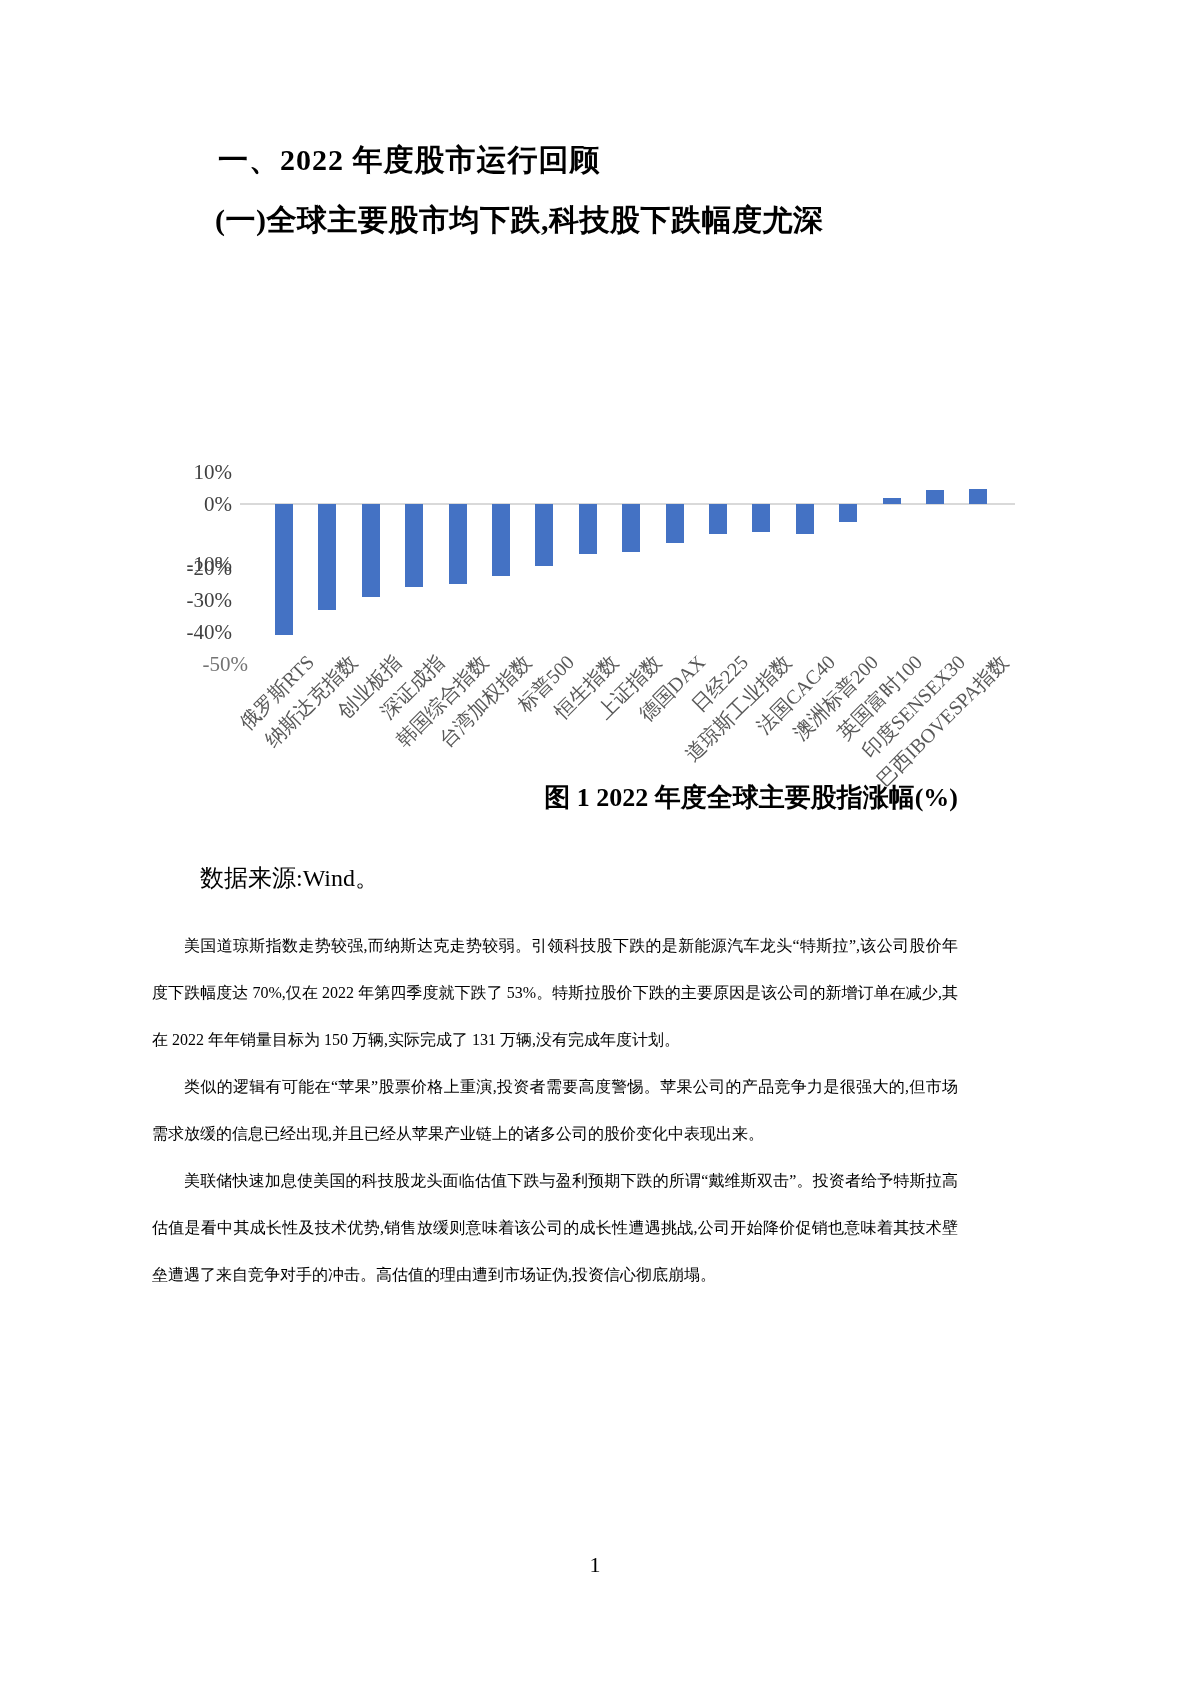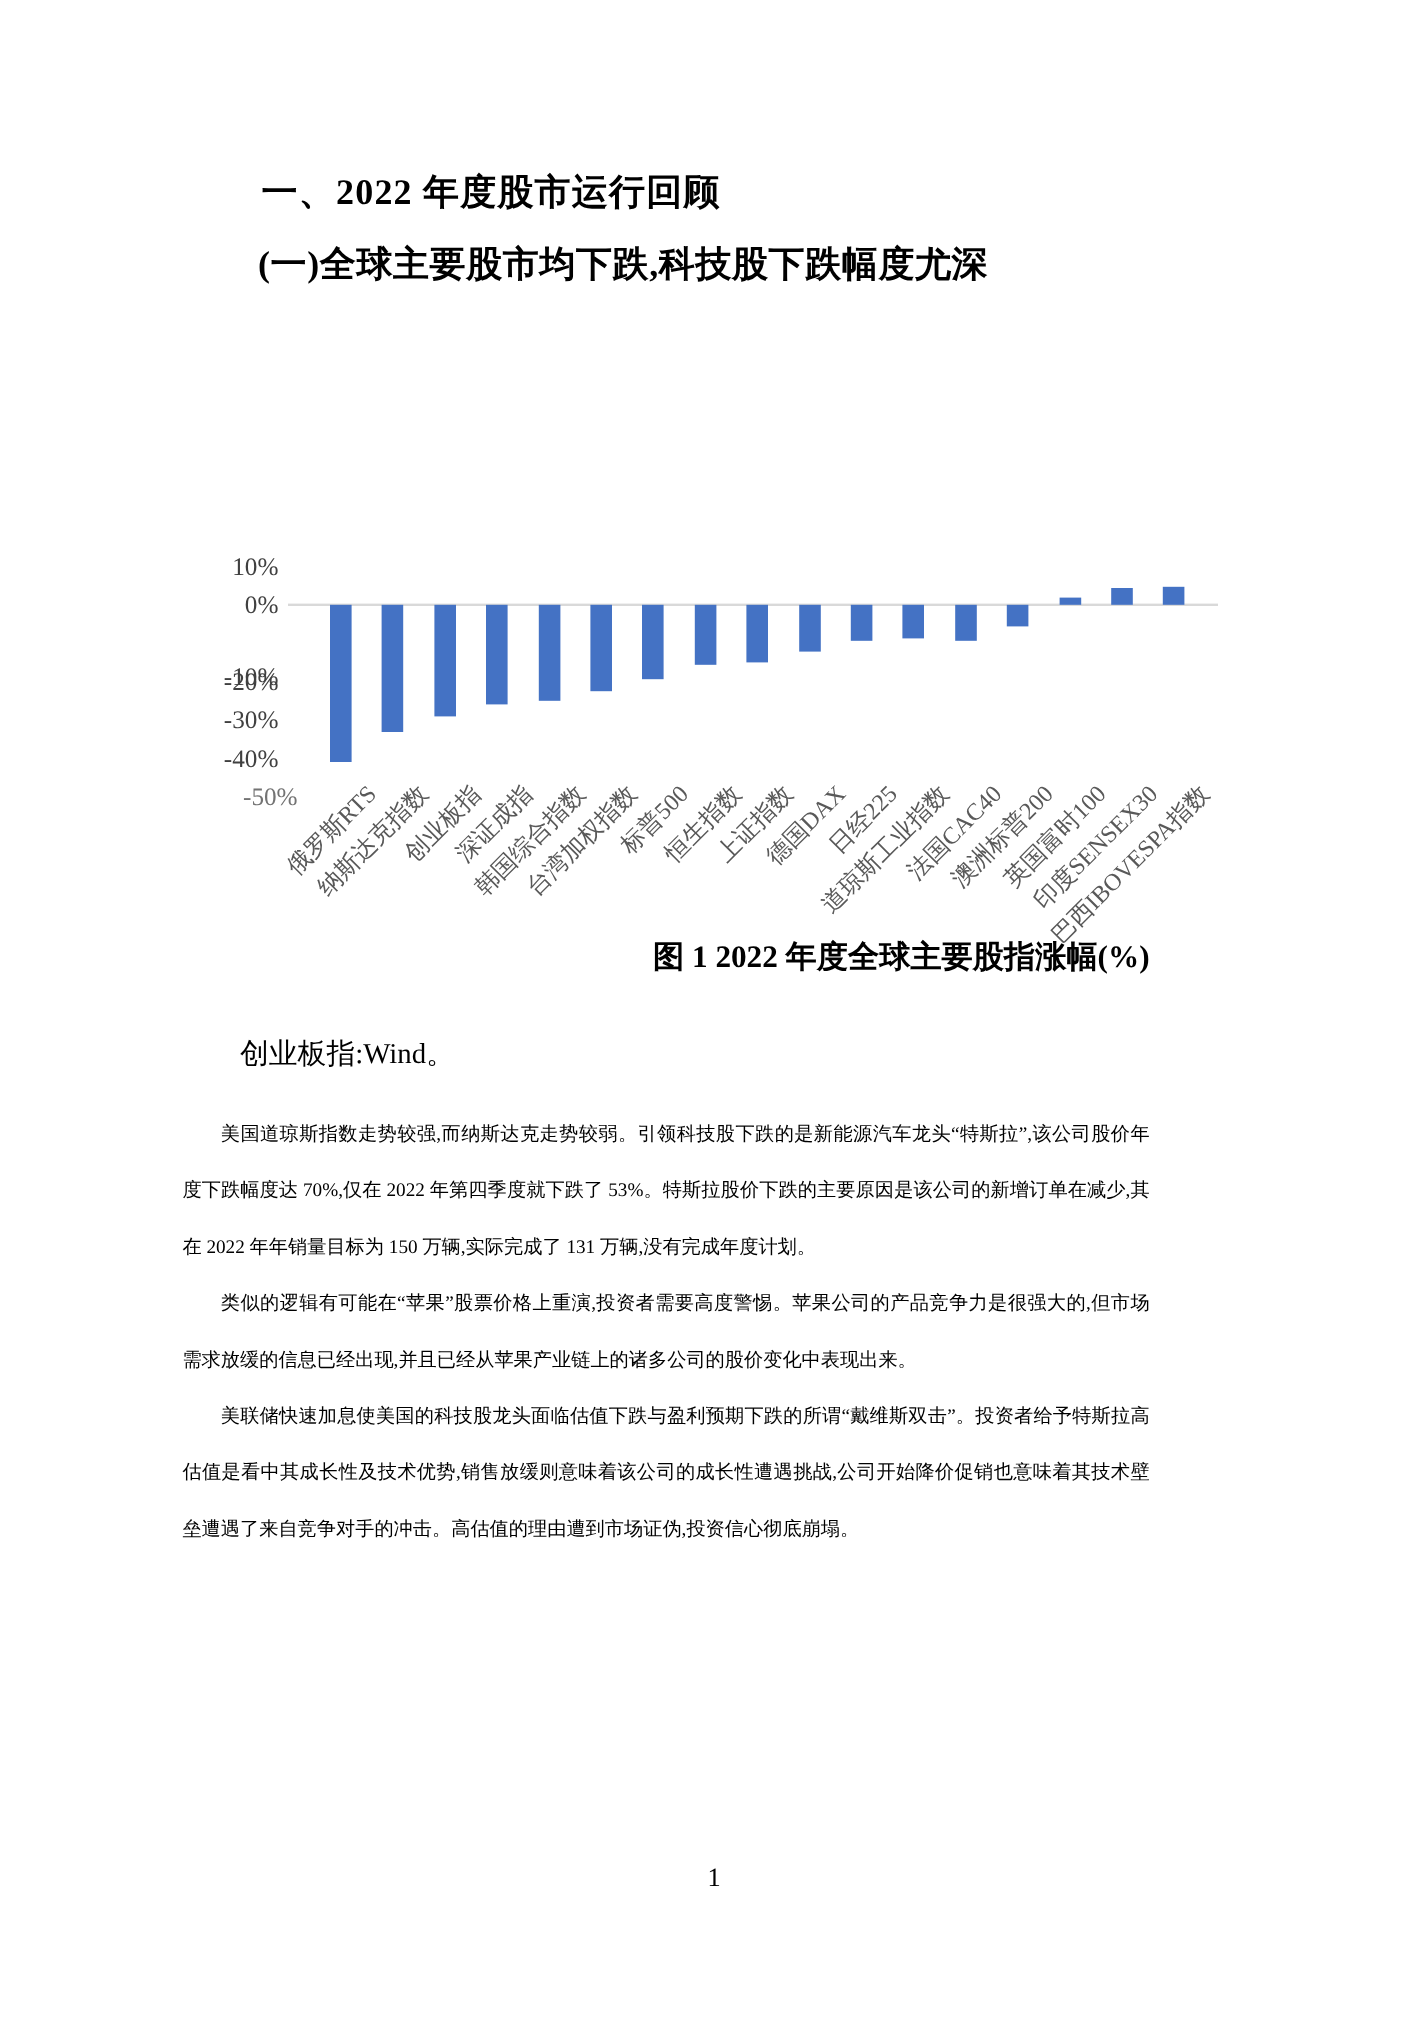--- a/index.html
+++ b/index.html
@@ -102,21 +102,21 @@
       <div class="bar" style="left: 697.6px; width: 18px; top: 59.6px; height: 6.4px; background: rgb(68, 114, 196);"></div>
       <div class="cat" style="left: 474.6px; top: 212px; width: 250px; color: rgb(89, 89, 89);">英国富时100</div>
       <div class="bar" style="left: 741px; width: 18px; top: 51.92px; height: 14.08px; background: rgb(68, 114, 196);"></div>
       <div class="cat" style="left: 518px; top: 212px; width: 250px; color: rgb(89, 89, 89);">印度SENSEX30</div>
       <div class="bar" style="left: 784.4px; width: 18px; top: 50.96px; height: 15.04px; background: rgb(68, 114, 196);"></div>
       <div class="cat" style="left: 561.4px; top: 212px; width: 250px; color: rgb(89, 89, 89);">巴西IBOVESPA指数</div>
     </div>
 
   <div class="caption">图 1  2022 年度全球主要股指涨幅(%)</div>
 
-  <div class="source">创业板指:Wind。</div>
+  <div class="source">数据来源:Wind。</div>
 
   <div class="bodytext">
     <p>美国道琼斯指数走势较强,而纳斯达克走势较弱。引领科技股下跌的是新能源汽车龙头“特斯拉”,该公司股价年度下跌幅度达 70%,仅在 2022 年第四季度就下跌了 53%。特斯拉股价下跌的主要原因是该公司的新增订单在减少,其在 2022 年年销量目标为 150 万辆,实际完成了 131 万辆,没有完成年度计划。</p>
     <p>类似的逻辑有可能在“苹果”股票价格上重演,投资者需要高度警惕。苹果公司的产品竞争力是很强大的,但市场需求放缓的信息已经出现,并且已经从苹果产业链上的诸多公司的股价变化中表现出来。</p>
     <p>美联储快速加息使美国的科技股龙头面临估值下跌与盈利预期下跌的所谓“戴维斯双击”。投资者给予特斯拉高估值是看中其成长性及技术优势,销售放缓则意味着该公司的成长性遭遇挑战,公司开始降价促销也意味着其技术壁垒遭遇了来自竞争对手的冲击。高估值的理由遭到市场证伪,投资信心彻底崩塌。</p>
   </div>
 
   <div class="pagenum">1</div>
 
 </div>

